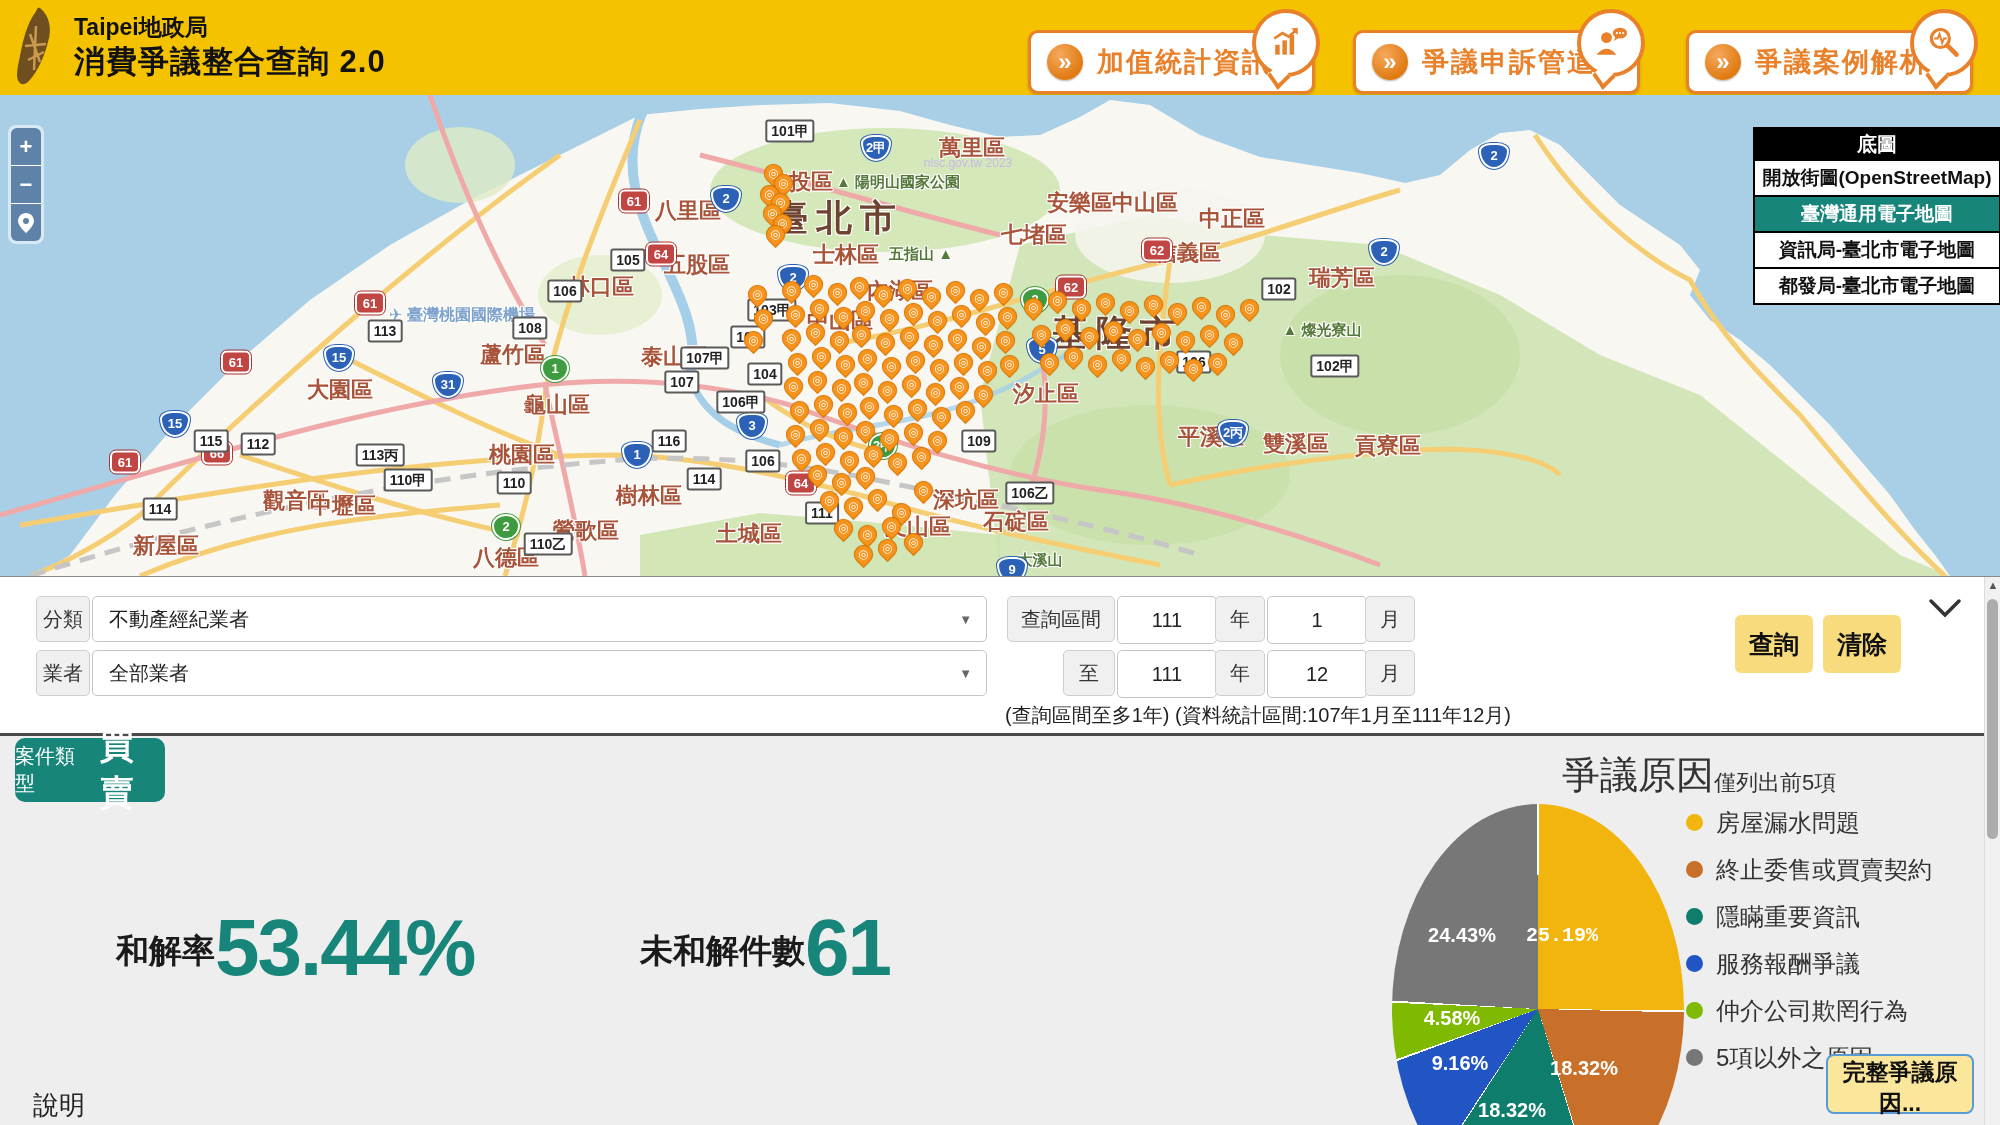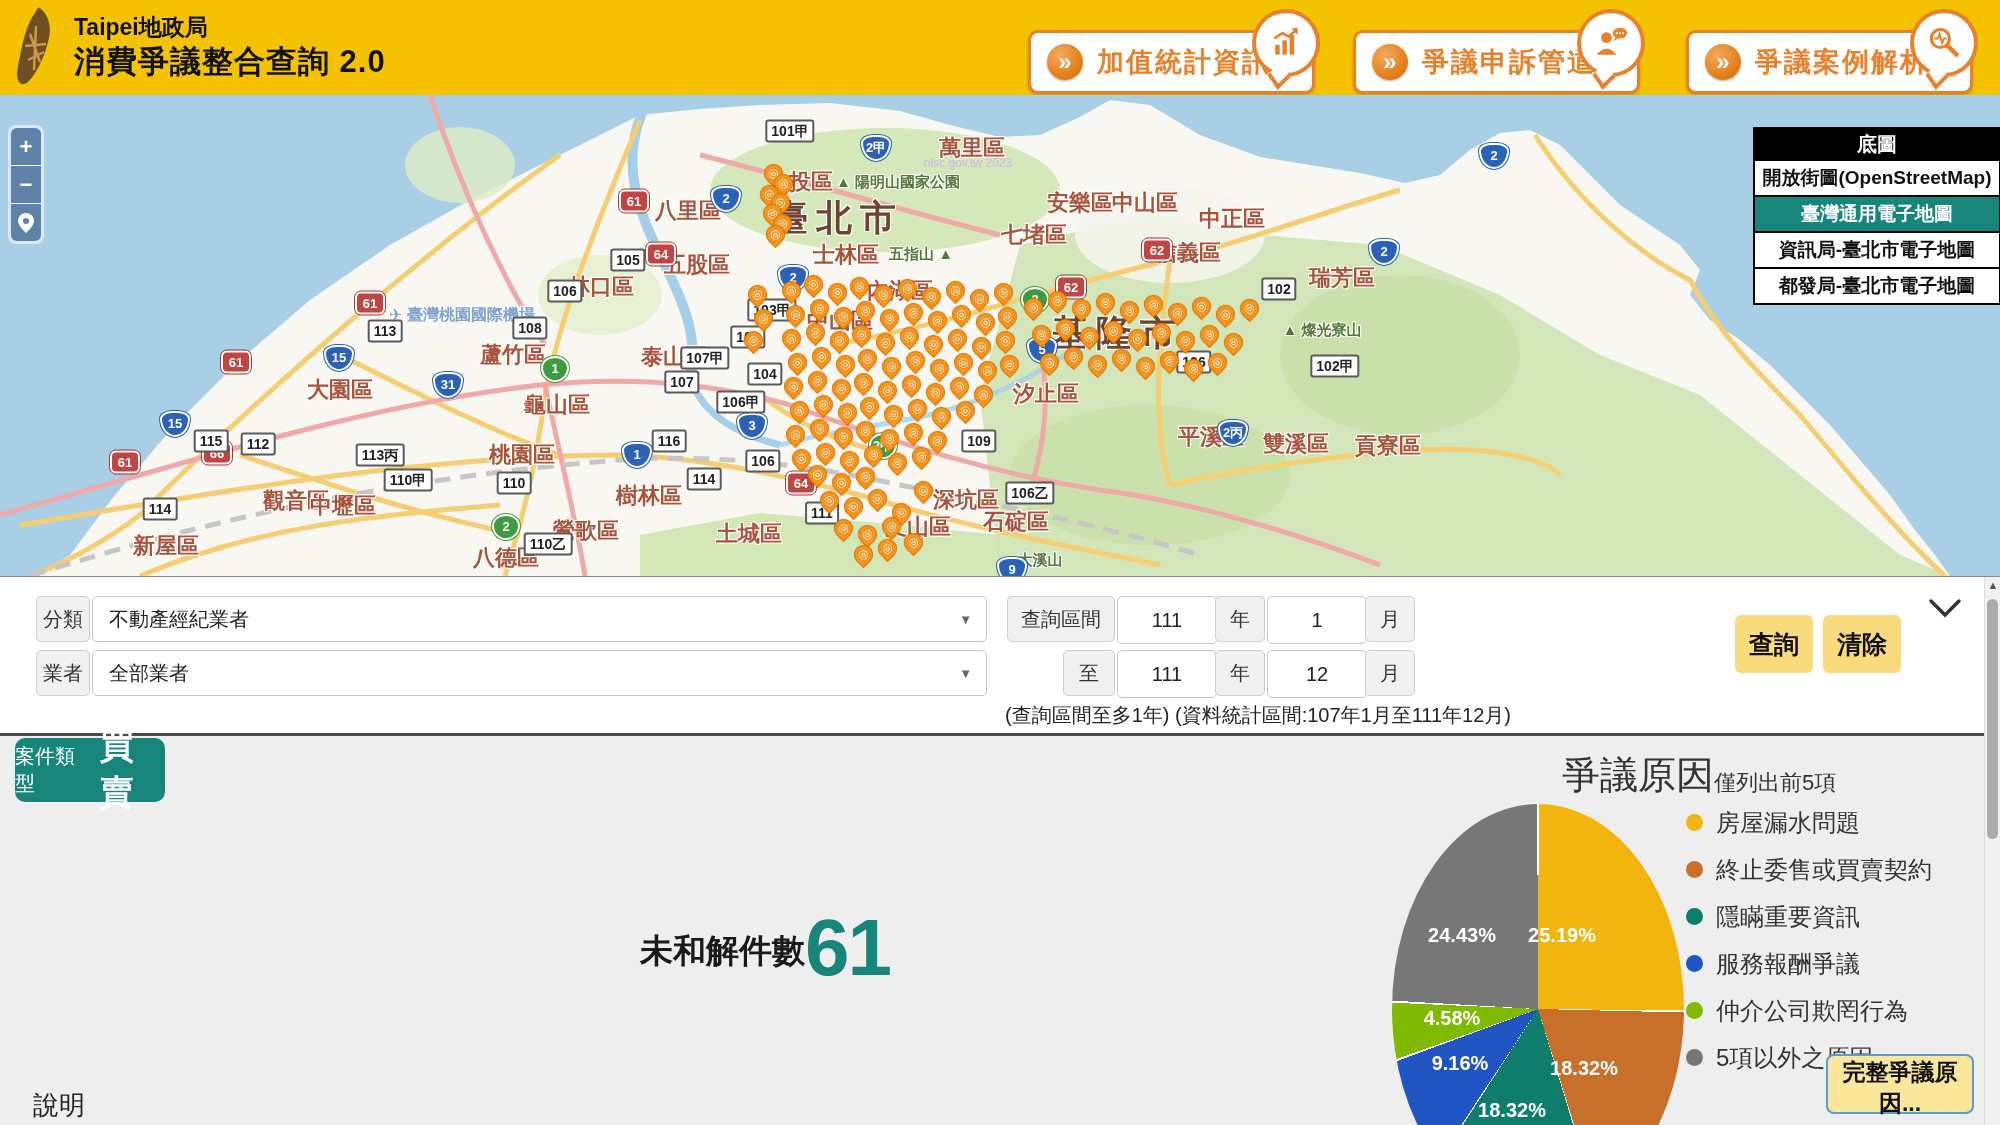--- a/index.html
+++ b/index.html
@@ -697,33 +697,37 @@
   </svg>
 </div>
 <div id="divider"></div>
 
 <div id="results">
   <div id="badge">
     <span class="t1">案件類型</span>
     <span class="t2">買賣</span>
   </div>
 
+  <div class="stat" style="left:116px;">
+    <span class="slabel">和解率</span>
+    <span class="svalue">53.44%</span>
+  </div>
   <div class="stat" style="left:640px;">
     <span class="slabel">未和解件數</span>
     <span class="svalue">61</span>
   </div>
 
   <div id="pietitle">
     <span class="pt1">爭議原因</span>
     <span class="pt2">僅列出前5項</span>
   </div>
 
   <div id="pie" style="background: conic-gradient(rgb(255, 255, 255) 0deg, rgb(255, 255, 255) 0.3deg, rgb(242, 181, 13) 0.3deg, rgb(242, 181, 13) 90.38deg, rgb(255, 255, 255) 90.38deg, rgb(255, 255, 255) 90.98deg, rgb(200, 112, 42) 90.98deg, rgb(200, 112, 42) 156.34deg, rgb(255, 255, 255) 156.34deg, rgb(255, 255, 255) 156.94deg, rgb(14, 125, 108) 156.94deg, rgb(14, 125, 108) 222.29deg, rgb(255, 255, 255) 222.29deg, rgb(255, 255, 255) 222.89deg, rgb(34, 85, 196) 222.89deg, rgb(34, 85, 196) 255.26deg, rgb(255, 255, 255) 255.26deg, rgb(255, 255, 255) 255.86deg, rgb(127, 186, 0) 255.86deg, rgb(127, 186, 0) 271.75deg, rgb(255, 255, 255) 271.75deg, rgb(255, 255, 255) 272.35deg, rgb(119, 119, 119) 272.35deg, rgb(119, 119, 119) 359.7deg, rgb(255, 255, 255) 359.7deg, rgb(255, 255, 255) 360deg);"></div>
   <div id="pievals">
-      <span class="pval" style="left: 1562px; top: 199px;">25.19%</span>
+      <span class="pval" style="left: 1562px; top: 199px; font-family: Liberation Mono, monospace;">25.19%</span>
       <span class="pval" style="left: 1584px; top: 332px;">18.32%</span>
       <span class="pval" style="left: 1512px; top: 374px;">18.32%</span>
       <span class="pval" style="left: 1460px; top: 327px;">9.16%</span>
       <span class="pval" style="left: 1452px; top: 282px;">4.58%</span>
       <span class="pval" style="left: 1462px; top: 199px;">24.43%</span>
     </div>
   <ul id="legend">
       <li>
         <span class="dot" style="background: rgb(242, 181, 13);"></span>
         <span class="ltext">房屋漏水問題</span>

